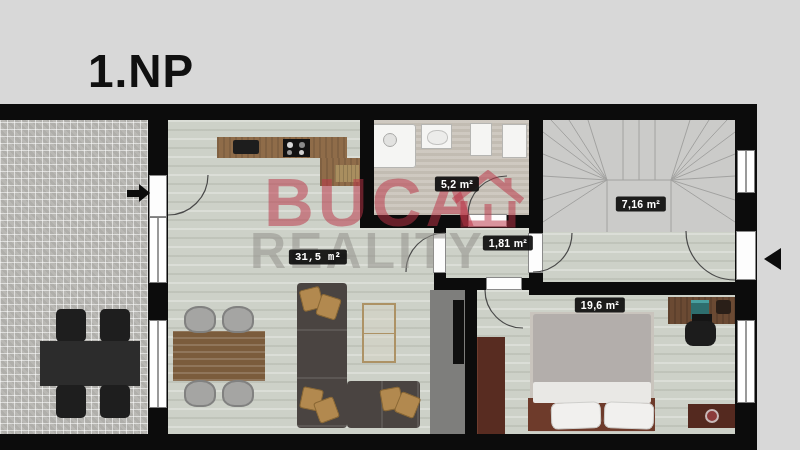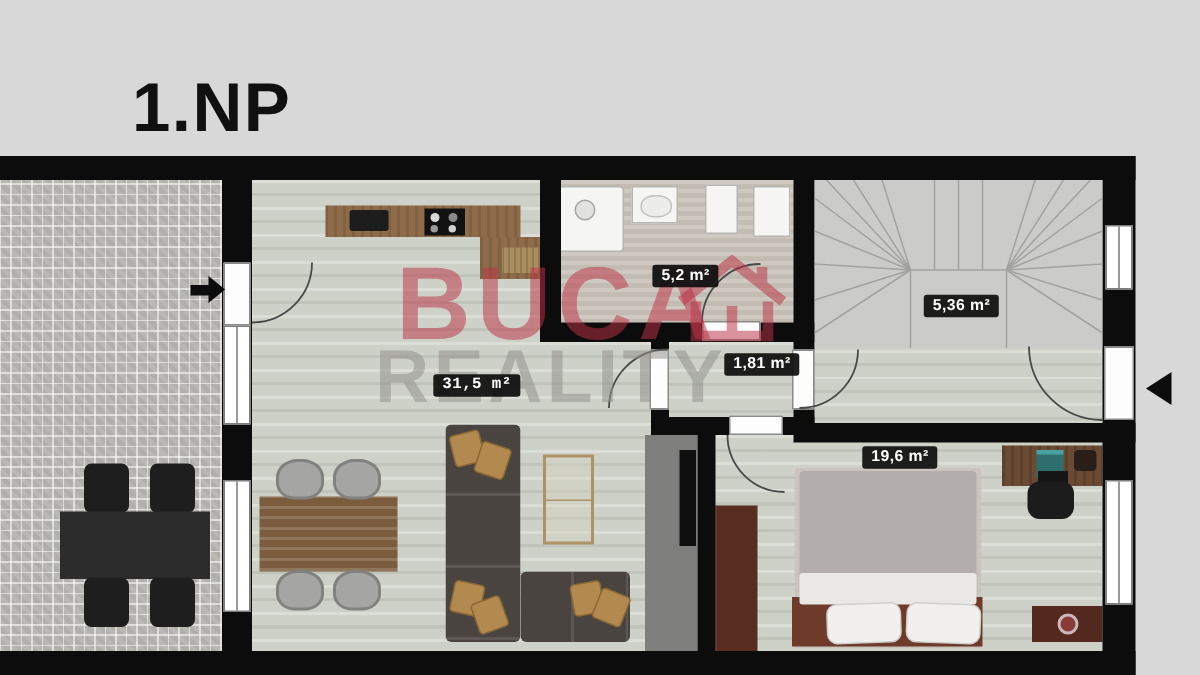--- a/index.html
+++ b/index.html
@@ -199,18 +199,18 @@
     <path d="M56 8 V20"></path>
     <path d="M12 31 V54 H60 V31"></path>
     <path d="M36 34 V54"></path>
   </g>
 </svg>
 <div class="abs wm2">REALITY</div>
 
 <div class="abs arealabel" style="left:318px;top:257px;font-family:Liberation Mono, monospace;">31,5 m²</div>
 <div class="abs arealabel" style="left:457px;top:184px;">5,2 m²</div>
 <div class="abs arealabel" style="left:508px;top:243px;">1,81 m²</div>
-<div class="abs arealabel" style="left:641px;top:204px;">5,36 m²</div>
+<div class="abs arealabel" style="left:641px;top:204px;">7,16 m²</div>
 <div class="abs arealabel" style="left:600px;top:305px;">19,6 m²</div>
 
 <div class="abs arrow-right-stem"></div>
 <div class="abs arrow-right-head"></div>
 <div class="abs arrow-left-head"></div>
 
 </body></html>

